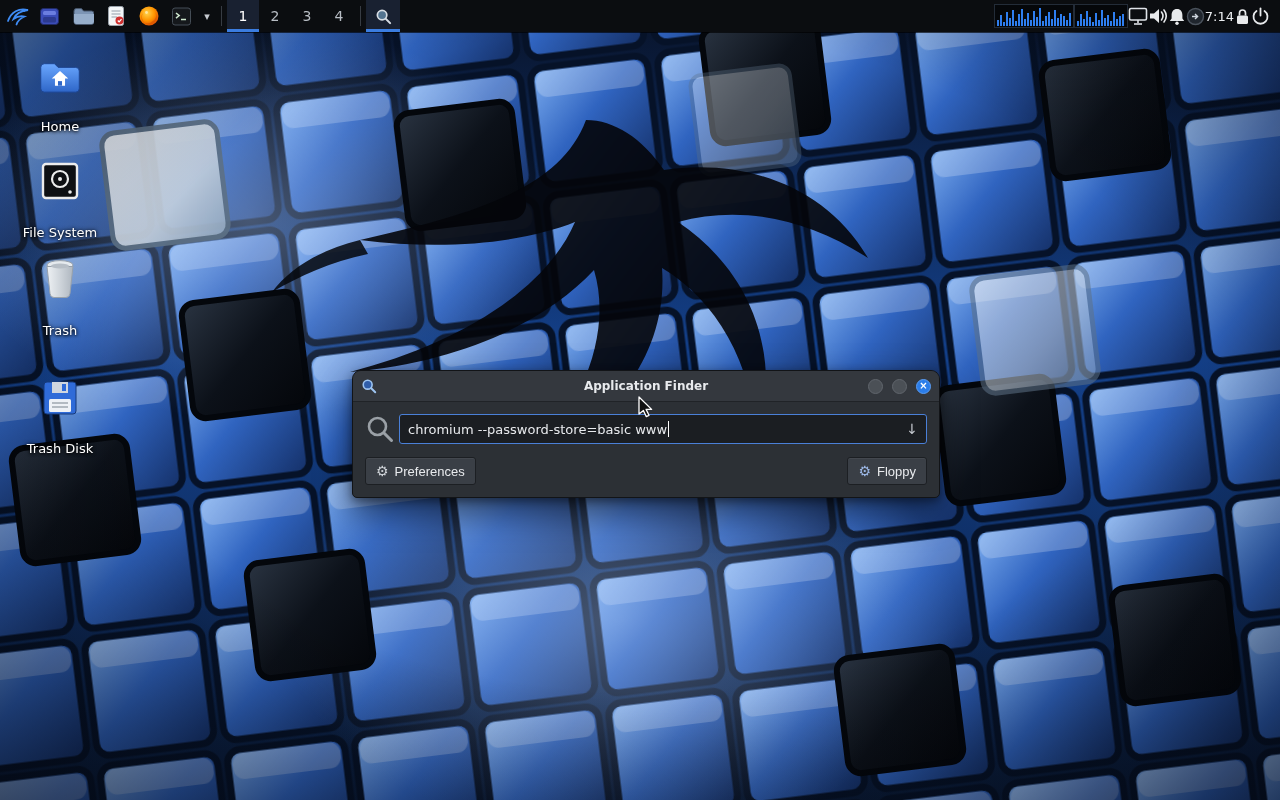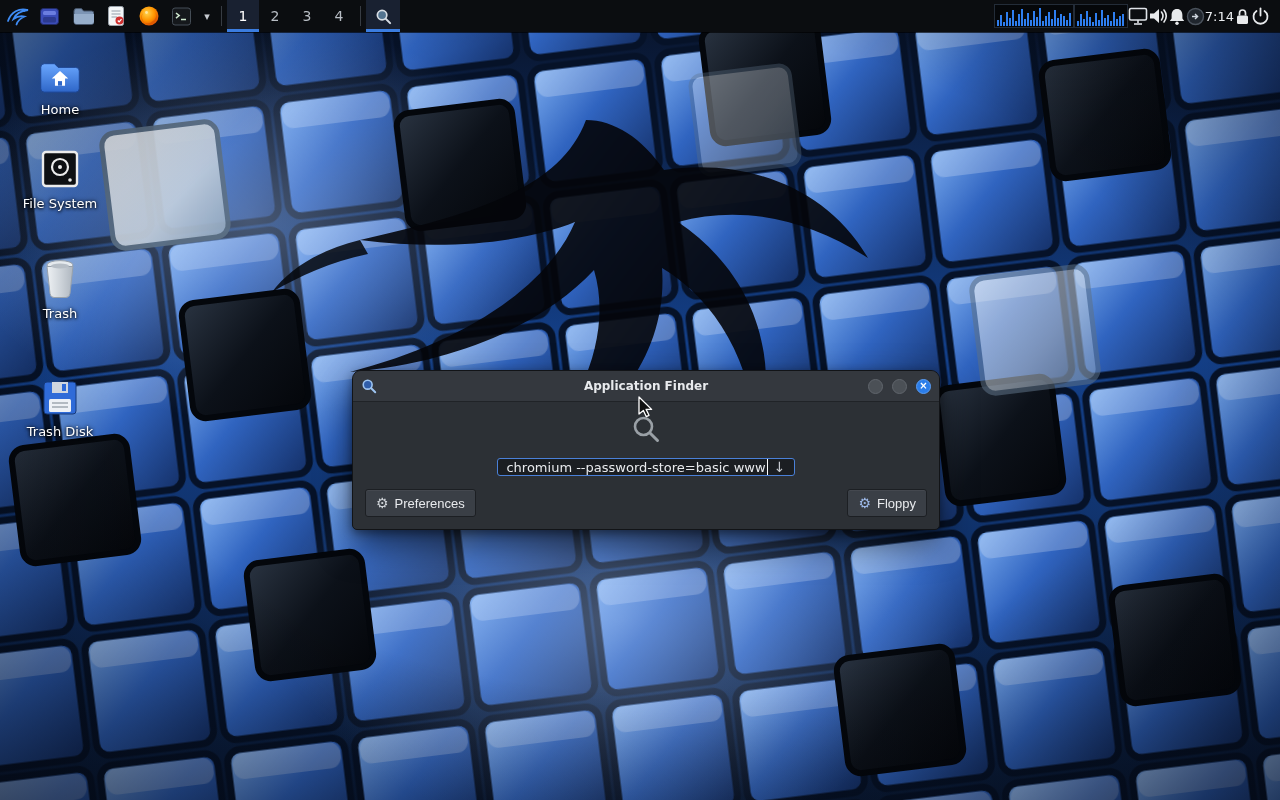--- a/index.html
+++ b/index.html
@@ -30,44 +30,44 @@
     border-top:3px solid transparent;box-sizing:border-box;
   }
   .tray{margin-left:auto;display:flex;align-items:center;padding-right:10px;}
   .graph{background:#05070a;border:1px solid #232c38;display:block;}
   .clock{color:#eceff2;font-size:13px;}
   .tray-icn{display:flex;align-items:center;justify-content:center;}
   
   .desktop-icon{position:absolute;left:14px;width:92px;text-align:center;z-index:5;cursor:default;}
   .desktop-icon svg{display:block;margin:0 auto;}
   .desktop-icon .lbl{
-    margin-top:7px;color:#ffffff;font-size:13px;line-height:1.1;
+    margin-top:24px;color:#ffffff;font-size:13px;line-height:1.1;
     text-shadow:0 1px 3px #000,0 0 4px rgba(0,0,0,.9);
   }
-  .di-home{top:58px;}.di-fs{top:148px;}.di-trash{top:256px;}.di-floppy{top:378px;}
+  .di-home{top:58px;}.di-fs{top:160px;}.di-trash{top:256px;}.di-floppy{top:378px;}
   
   .dialog{
     position:absolute;left:352px;top:370px;width:586px;z-index:40;
     background:#2c3035;border:1px solid #121417;border-radius:9px 9px 5px 5px;
     box-shadow:0 14px 34px rgba(0,0,0,.55), 0 3px 10px rgba(0,0,0,.4);
   }
   .titlebar{
     position:relative;height:30px;background:#34383e;border-radius:8px 8px 0 0;
     display:flex;align-items:center;padding:0 8px;border-bottom:1px solid #202327;
   }
   .titlebar .ttl{
     position:absolute;left:0;right:0;text-align:center;color:#e8eaed;
     font-size:12px;font-weight:bold;pointer-events:none;
   }
   .winbtns{margin-left:auto;display:flex;gap:9px;align-items:center;z-index:2;}
   .wbtn{width:15px;height:15px;border-radius:50%;display:flex;align-items:center;justify-content:center;
         background:#4b5056;border:1px solid #60656c;box-sizing:border-box;}
   .wbtn.close{background:#2b7de9;border-color:#5a9cf2;color:#fff;font-size:10px;line-height:1;font-weight:bold;}
   .dlg-body{padding:12px 12px 12px 12px;}
-  .entry-row{display:flex;align-items:center;gap:14px;flex-direction:column;}
+  .entry-row{display:flex;align-items:center;gap:4px;}
   .combo-entry{
     position:relative;flex:1;height:30px;background:#1b1e22;border:1px solid #4a80d8;
     border-radius:3px;display:flex;align-items:center;padding:0 26px 0 8px;box-sizing:border-box;
   }
   .combo-entry .txt{color:#e8eaed;font-size:13px;white-space:pre;}
   .caret{display:inline-block;width:1px;height:16px;background:#ffffff;margin-left:1px;
          animation:blink 1.1s step-end infinite;}
   @keyframes blink{50%{opacity:0;}}
   .entry-arrow{
     position:absolute;right:4px;top:0;bottom:0;width:20px;display:flex;align-items:center;

